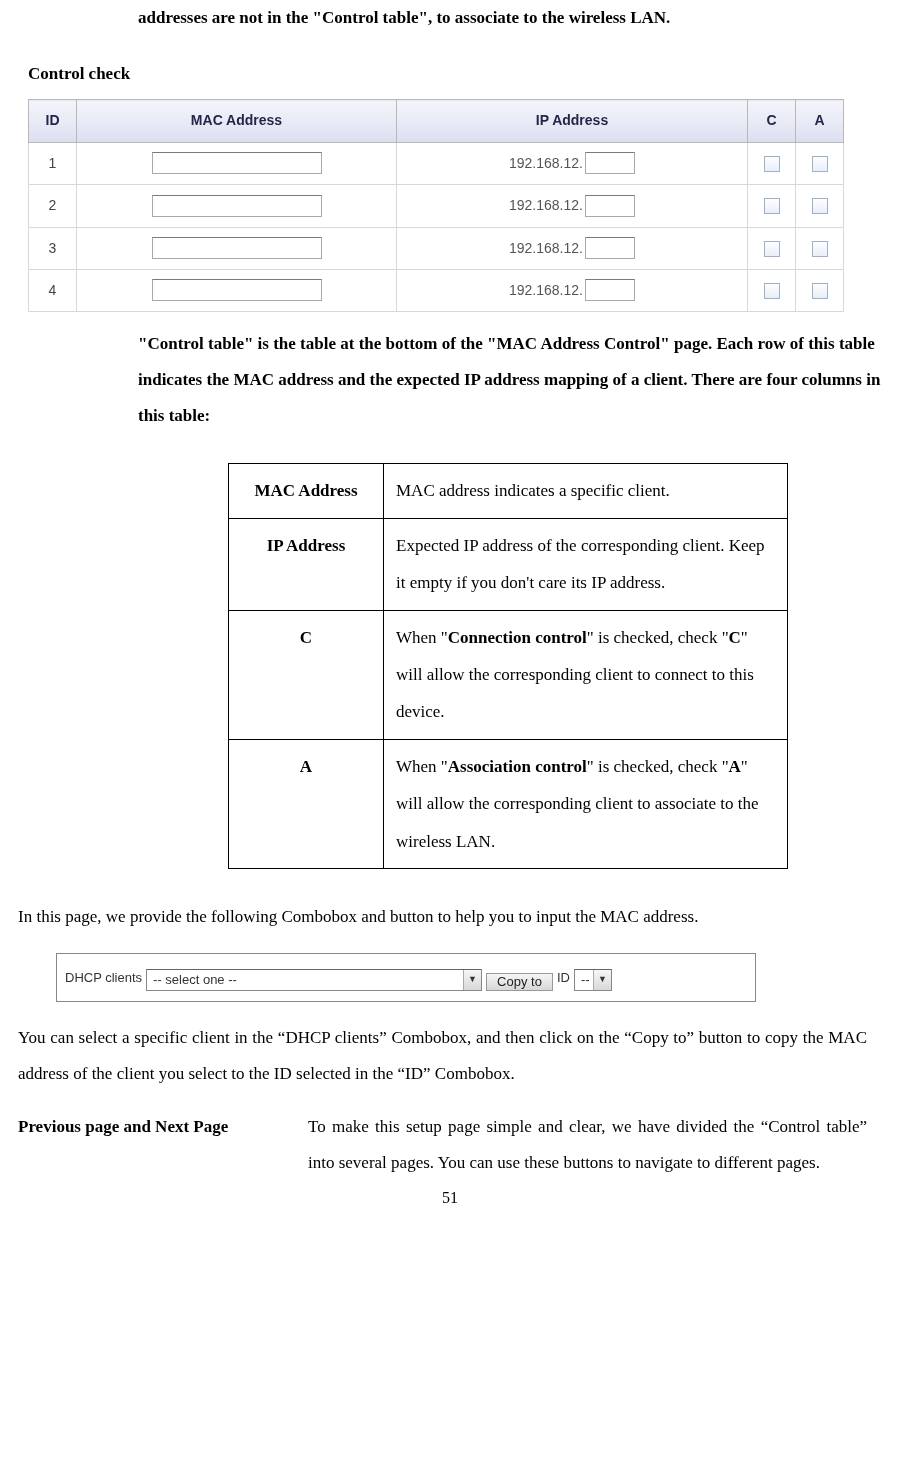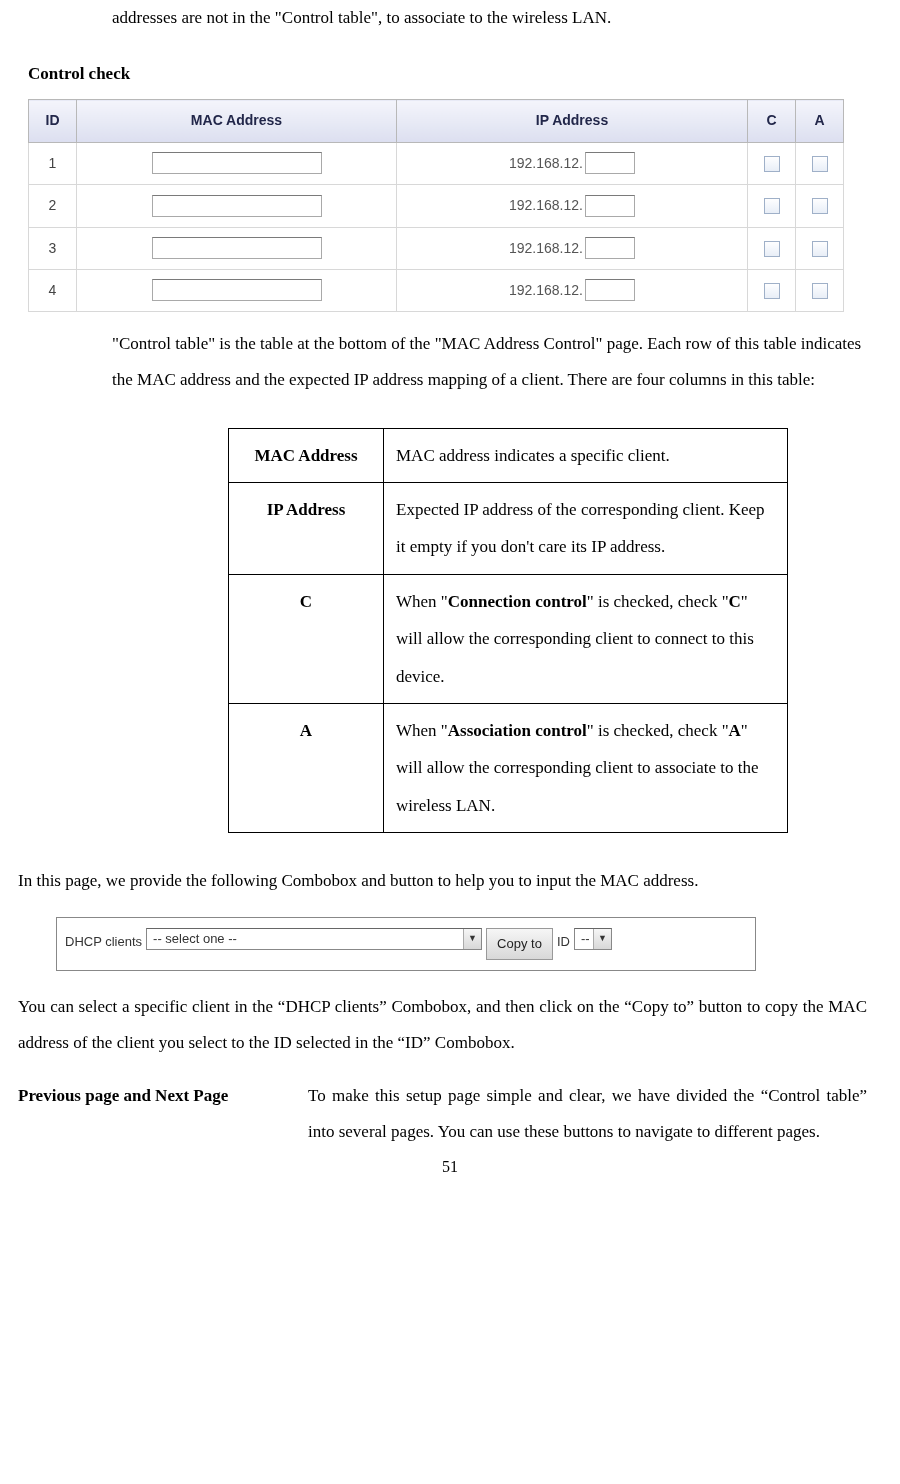--- a/index.html
+++ b/index.html
@@ -6,21 +6,21 @@
     body {
       font-family: "Times New Roman", Times, serif;
       font-size: 17px;
       color: #000;
       background: #fff;
       width: 900px;
       margin: 0 auto;
       padding: 0 18px;
       line-height: 2.1;
     }
-    .para-indent { margin-left: 94px; }
+    .para-indent { margin-left: 120px; font-weight: bold; }
     .section-title { font-weight: bold; margin: 20px 0 8px 10px; }
     
     
     .control-table-shot {
       border: 1px solid #b8b8b8;
       font-family: Arial, Helvetica, sans-serif;
       font-size: 14px;
       color: #444;
       width: 816px;
       margin: 6px 0 14px 10px;
@@ -90,21 +90,21 @@
     
     .combo-shot {
       border: 1px solid #888;
       padding: 10px 8px;
       width: 700px;
       margin: 6px 0 14px 38px;
       font-family: Tahoma, Arial, sans-serif;
       font-size: 13px;
       color: #333;
       display: flex;
-      align-items: flex-start;
+      align-items: flex-end;
       gap: 4px;
     }
     .combo-shot .sel {
       display: inline-flex;
       align-items: center;
       justify-content: space-between;
       height: 22px;
       border: 1px solid #888;
       border-top-color: #666;
       background: #fff;
@@ -115,21 +115,21 @@
     .combo-shot .sel .arrow-btn {
       width: 18px; height: 20px;
       background: linear-gradient(to bottom, #f6f6f6, #d8d8d8);
       border-left: 1px solid #aaa;
       display: flex; align-items: center; justify-content: center;
       font-size: 9px; color: #333;
     }
     .combo-shot .btn {
       display: inline-flex;
       align-items: center;
-      height: 32px;
+      height: 18px;
       background: linear-gradient(to bottom, #f6f6f6, #d8d8d8);
       border: 1px solid #999;
       padding: 0 10px;
       color: #222;
     }
     
     .two-col {
       display: flex;
       padding: 0 15px 0 0;
     }

